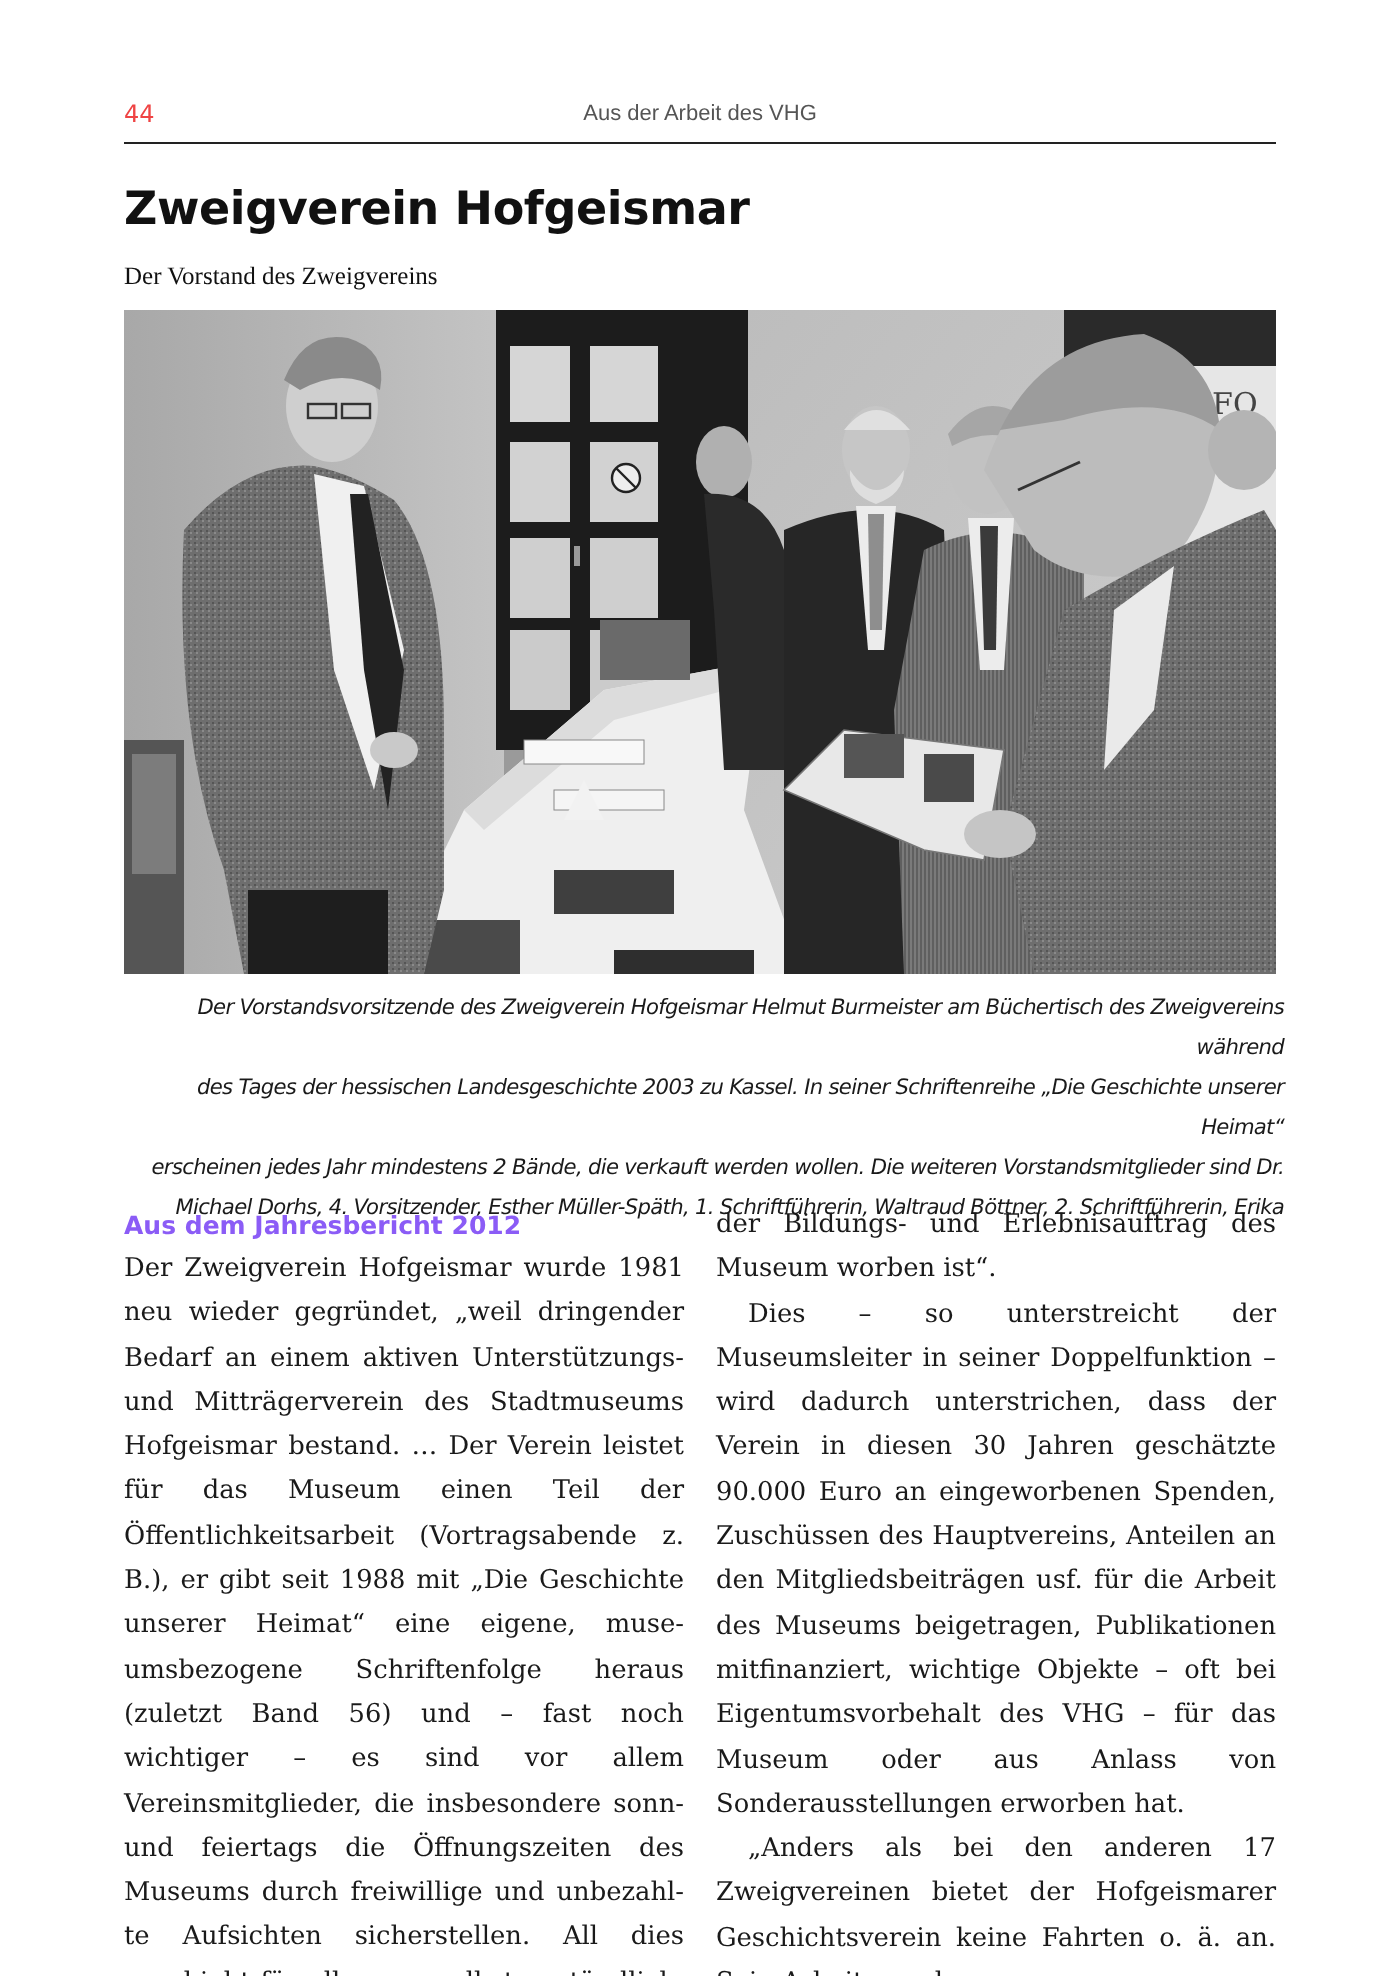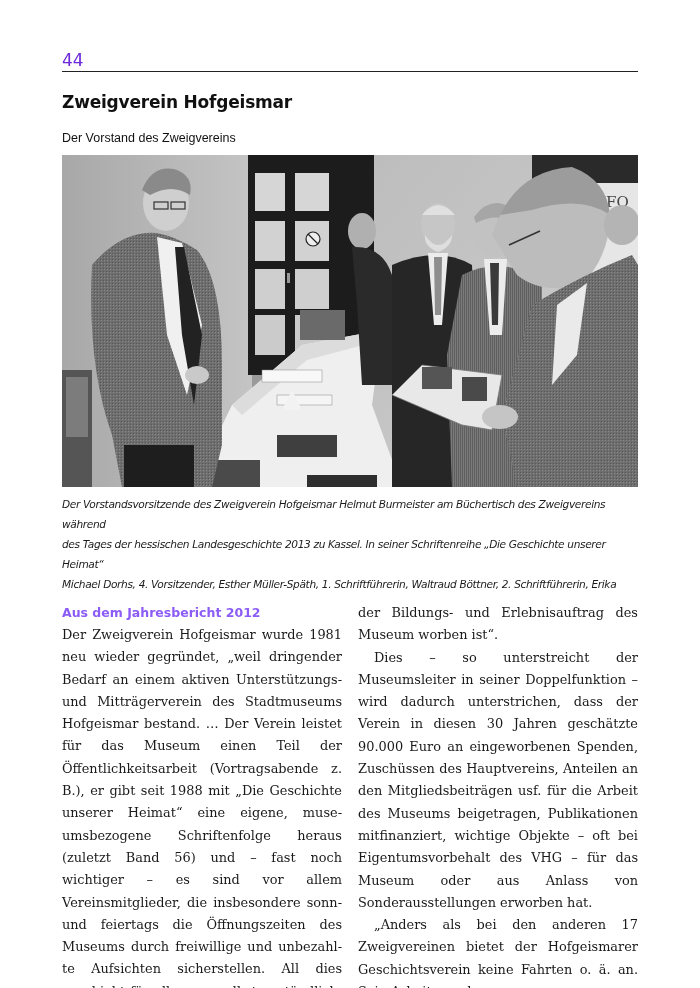--- a/index.html
+++ b/index.html
@@ -1,37 +1,38 @@
 <!DOCTYPE html>
 <html><head>
 <meta charset="utf-8">
 <style>
   html, body { margin: 0; padding: 0; background: #ffffff; }
   body { width: 700px; height: 988px; position: relative; overflow: hidden; color: #1a1a1a; }
   .header { position: absolute; left: 62px; top: 50px; width: 576px; height: 20px; font-family: "DejaVu Sans", sans-serif; }
-  .page-num { position: absolute; left: 0; top: 0; font-size: 17px; color: #6d28d9; }
+  .page-num { position: absolute; left: 0; top: 0; font-size: 12px; color: #ef4444; }
   .running-title { position: absolute; left: 0; width: 100%; top: 1px; text-align: center; font-size: 11px; color: #555; font-family: "Liberation Sans", sans-serif; }
   .rule { position: absolute; left: 62px; top: 71px; width: 576px; height: 0; border-top: 1px solid #222; }
-  .title { position: absolute; left: 62px; top: 92px; font-family: "DejaVu Sans", sans-serif; font-weight: bold; font-size: 17px; color: #111; letter-spacing: -0.2px; }
-  .subtitle { position: absolute; left: 62px; top: 131px; font-family: Liberation Sans, sans-serif; font-size: 12.5px; color: #111; }
+  .title { position: absolute; left: 62px; top: 92px; font-family: "DejaVu Sans", sans-serif; font-weight: bold; font-size: 23px; color: #111; letter-spacing: -0.2px; }
+  .subtitle { position: absolute; left: 62px; top: 131px; font-family: Liberation Serif, serif; font-size: 12.5px; color: #111; }
   .photo { position: absolute; left: 62px; top: 155px; width: 576px; height: 332px; background: #9a9a9a; overflow: hidden; }
   .photo svg { display: block; }
-  .caption { position: absolute; left: 62px; top: 494px; width: 580px; font-family: "DejaVu Sans", sans-serif; font-style: italic; font-size: 10.6px; line-height: 20px; color: #1a1a1a; letter-spacing: -0.35px; }
+  .caption { position: absolute; left: 62px; top: 494px; width: 580px; font-family: "DejaVu Sans", sans-serif; font-style: italic; font-size: 10.6px; line-height: 20px; color: #1a1a1a; letter-spacing: -0.35px; text-align: right; }
   .col { position: absolute; top: 602px; width: 280px; font-family: "DejaVu Serif", serif; font-size: 12.9px; line-height: 22.3px; color: #1a1a1a; text-align: justify; }
   .col-left { left: 62px; }
   .col-right { left: 358px; }
   .section-head { font-family: "DejaVu Sans", sans-serif; font-size: 12.5px; line-height: 22px; margin: 0; color: #8b5cf6; }
   .col p { margin: 0; hyphens: manual; }
   .indent { text-indent: 16px; }
 </style>
 </head>
 <body>
 
 <div class="header">
   <span class="page-num">44</span>
+  <span class="running-title">Aus der Arbeit des VHG</span>
 </div>
 <div class="rule"></div>
 
 <div class="title">Zweigverein Hofgeismar</div>
 <div class="subtitle">Der Vorstand des Zweigvereins</div>
 
 <div class="photo" title="Black-and-white photograph: several older men in jackets standing at a book table; the man on the left smiles, the man on the right reads an open brochure; a dark door with a no-smoking sign in the background; a sign reading INFO at top right">
   <svg width="576" height="332" viewBox="0 0 576 332" xmlns="http://www.w3.org/2000/svg">
     <defs>
       <linearGradient id="wallL" x1="0" x2="1" y1="0" y2="0">
@@ -140,21 +141,22 @@
       <polygon points="495,150 525,128 515,200 490,230" fill="#eaeaea"></polygon>
       <ellipse cx="438" cy="262" rx="18" ry="12" fill="#c5c5c5"></ellipse>
     </g>
 
     <ellipse cx="560" cy="70" rx="18" ry="20" fill="#b4b4b4"></ellipse>
   </svg>
 </div>
 
 <div class="caption">
   <div>Der Vorstandsvorsitzende des Zweigverein Hofgeismar Helmut Burmeister am Büchertisch des Zweigvereins während</div>
-  <div>des Tages der hessischen Landesgeschichte 2013 zu Kassel. In seiner Schriftenreihe „Die Geschichte unserer Heimat“</div>
+  <div>des Tages der hessischen Landesgeschichte 2003 zu Kassel. In seiner Schriftenreihe „Die Geschichte unserer Heimat“</div>
+  <div>erscheinen jedes Jahr mindestens 2 Bände, die verkauft werden wollen. Die weiteren Vorstandsmitglieder sind Dr.</div>
   <div>Michael Dorhs, 4. Vorsitzender, Esther Müller-Späth, 1. Schriftführerin, Waltraud Böttner, 2. Schriftführerin, Erika</div>
 </div>
 
 <div class="col col-left">
   <h3 class="section-head">Aus dem Jahresbericht 2012</h3>
   <p>Der Zweigverein Hofgeismar wurde 1981 neu wieder gegründet, „weil dringender Bedarf an einem aktiven Unterstützungs- und Mitträ­gerverein des Stadtmuseums Hofgeismar be­stand. … Der Verein leistet für das Museum einen Teil der Öffentlichkeitsarbeit (Vortrags­abende z. B.), er gibt seit 1988 mit „Die Ge­schichte unserer Heimat“ eine eigene, muse­umsbezogene Schriftenfolge heraus (zuletzt Band 56) und – fast noch wichtiger – es sind vor allem Vereinsmitglieder, die insbeson­dere sonn- und feiertags die Öffnungszeiten des Museums durch freiwillige und unbezahl­te Aufsichten sicherstellen. All dies geschieht für alle ganz selbstverständlich, weil ihnen</p>
 </div>
 
 <div class="col col-right">
   <p>der Bildungs- und Erlebnisauftrag des Muse­um worben ist“.</p>

